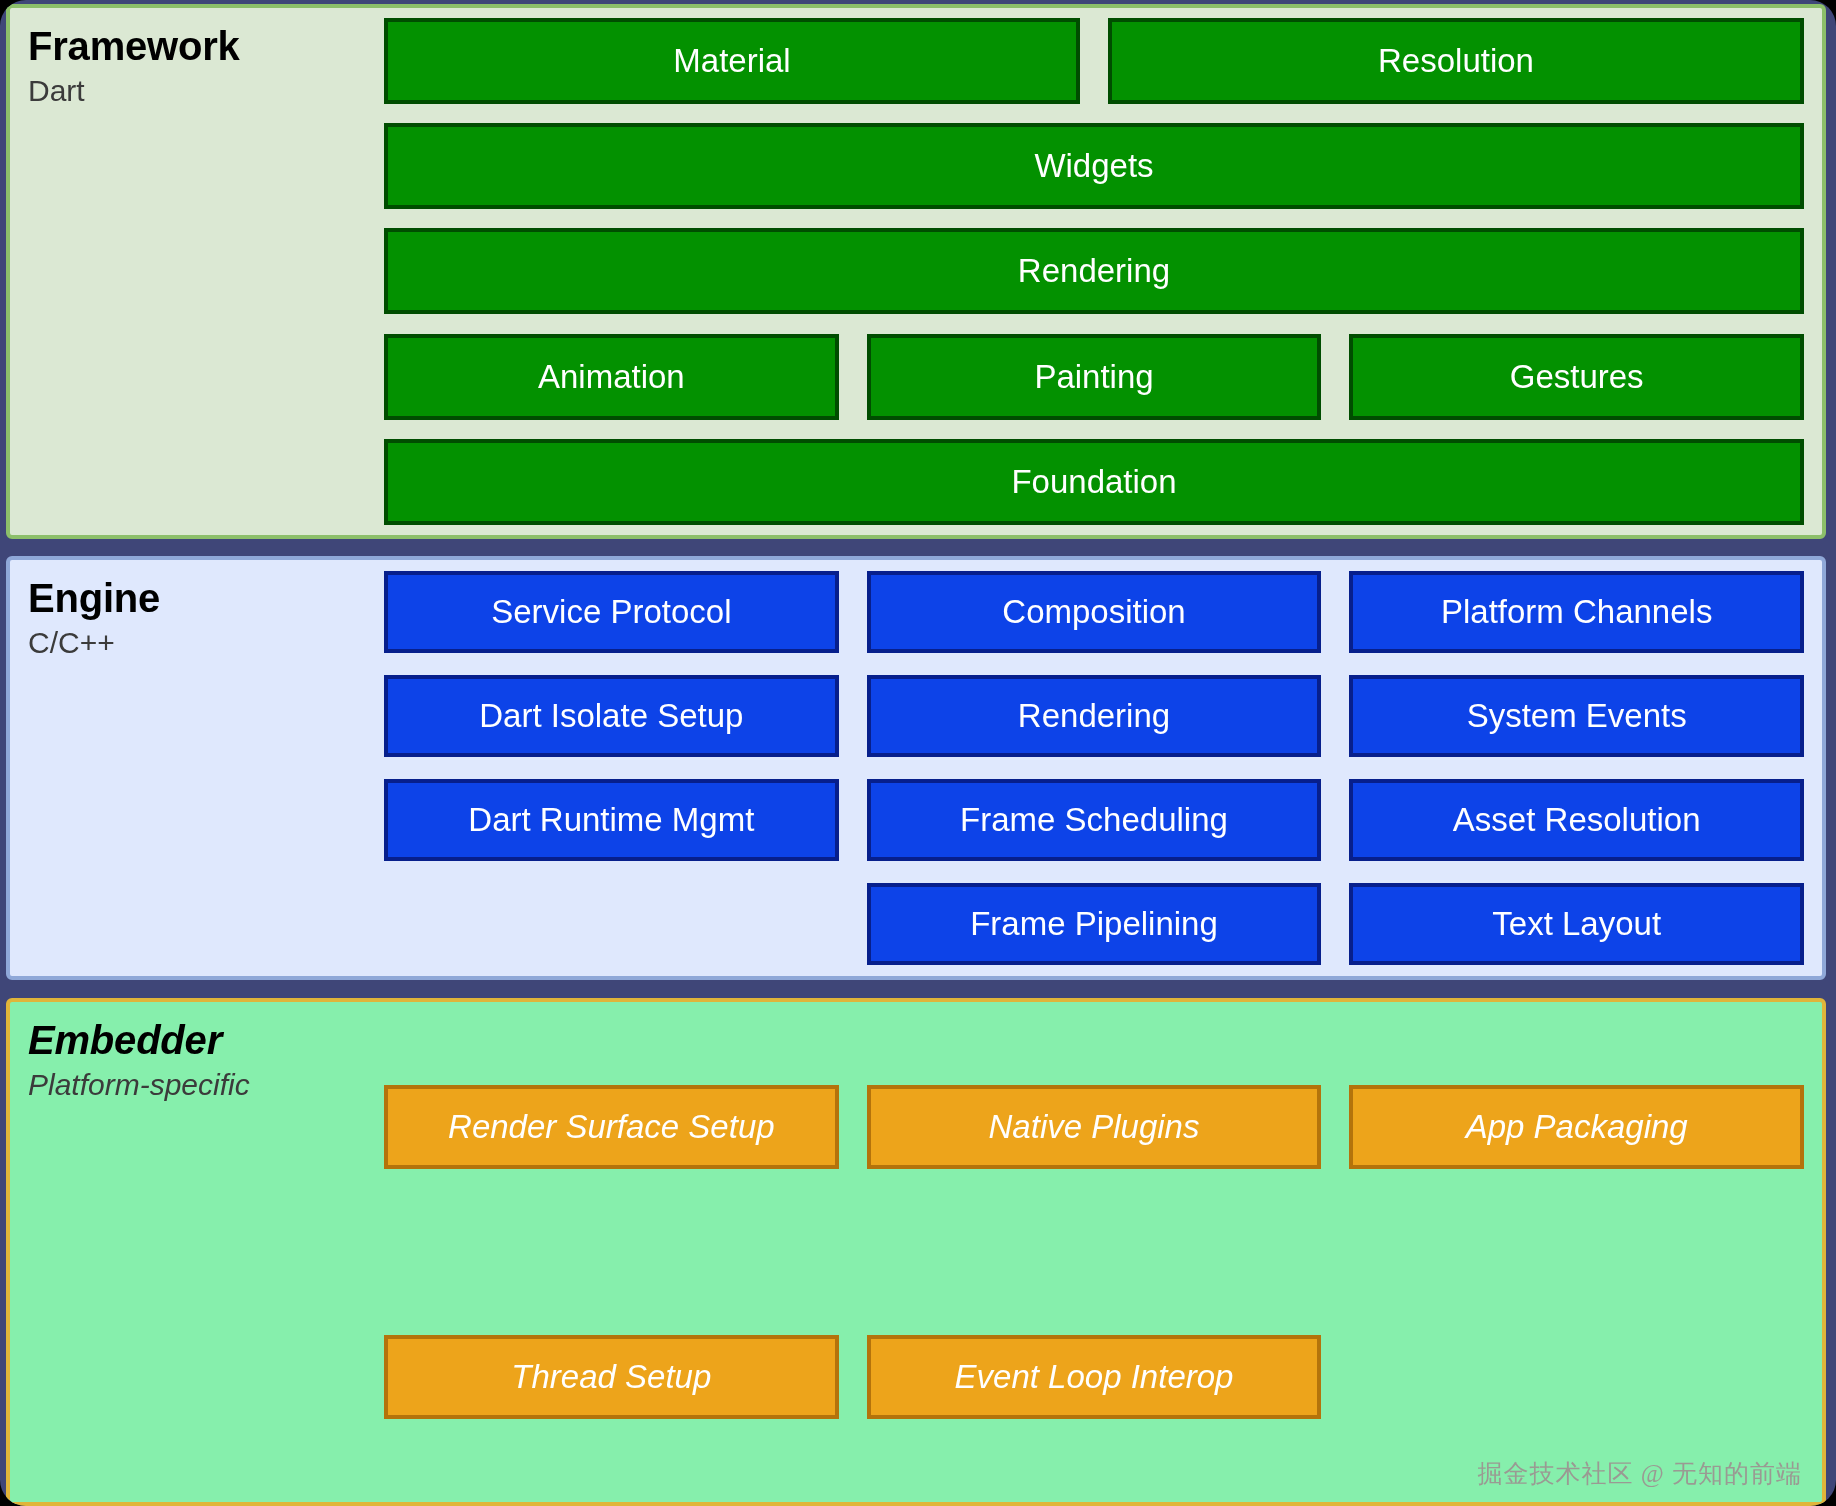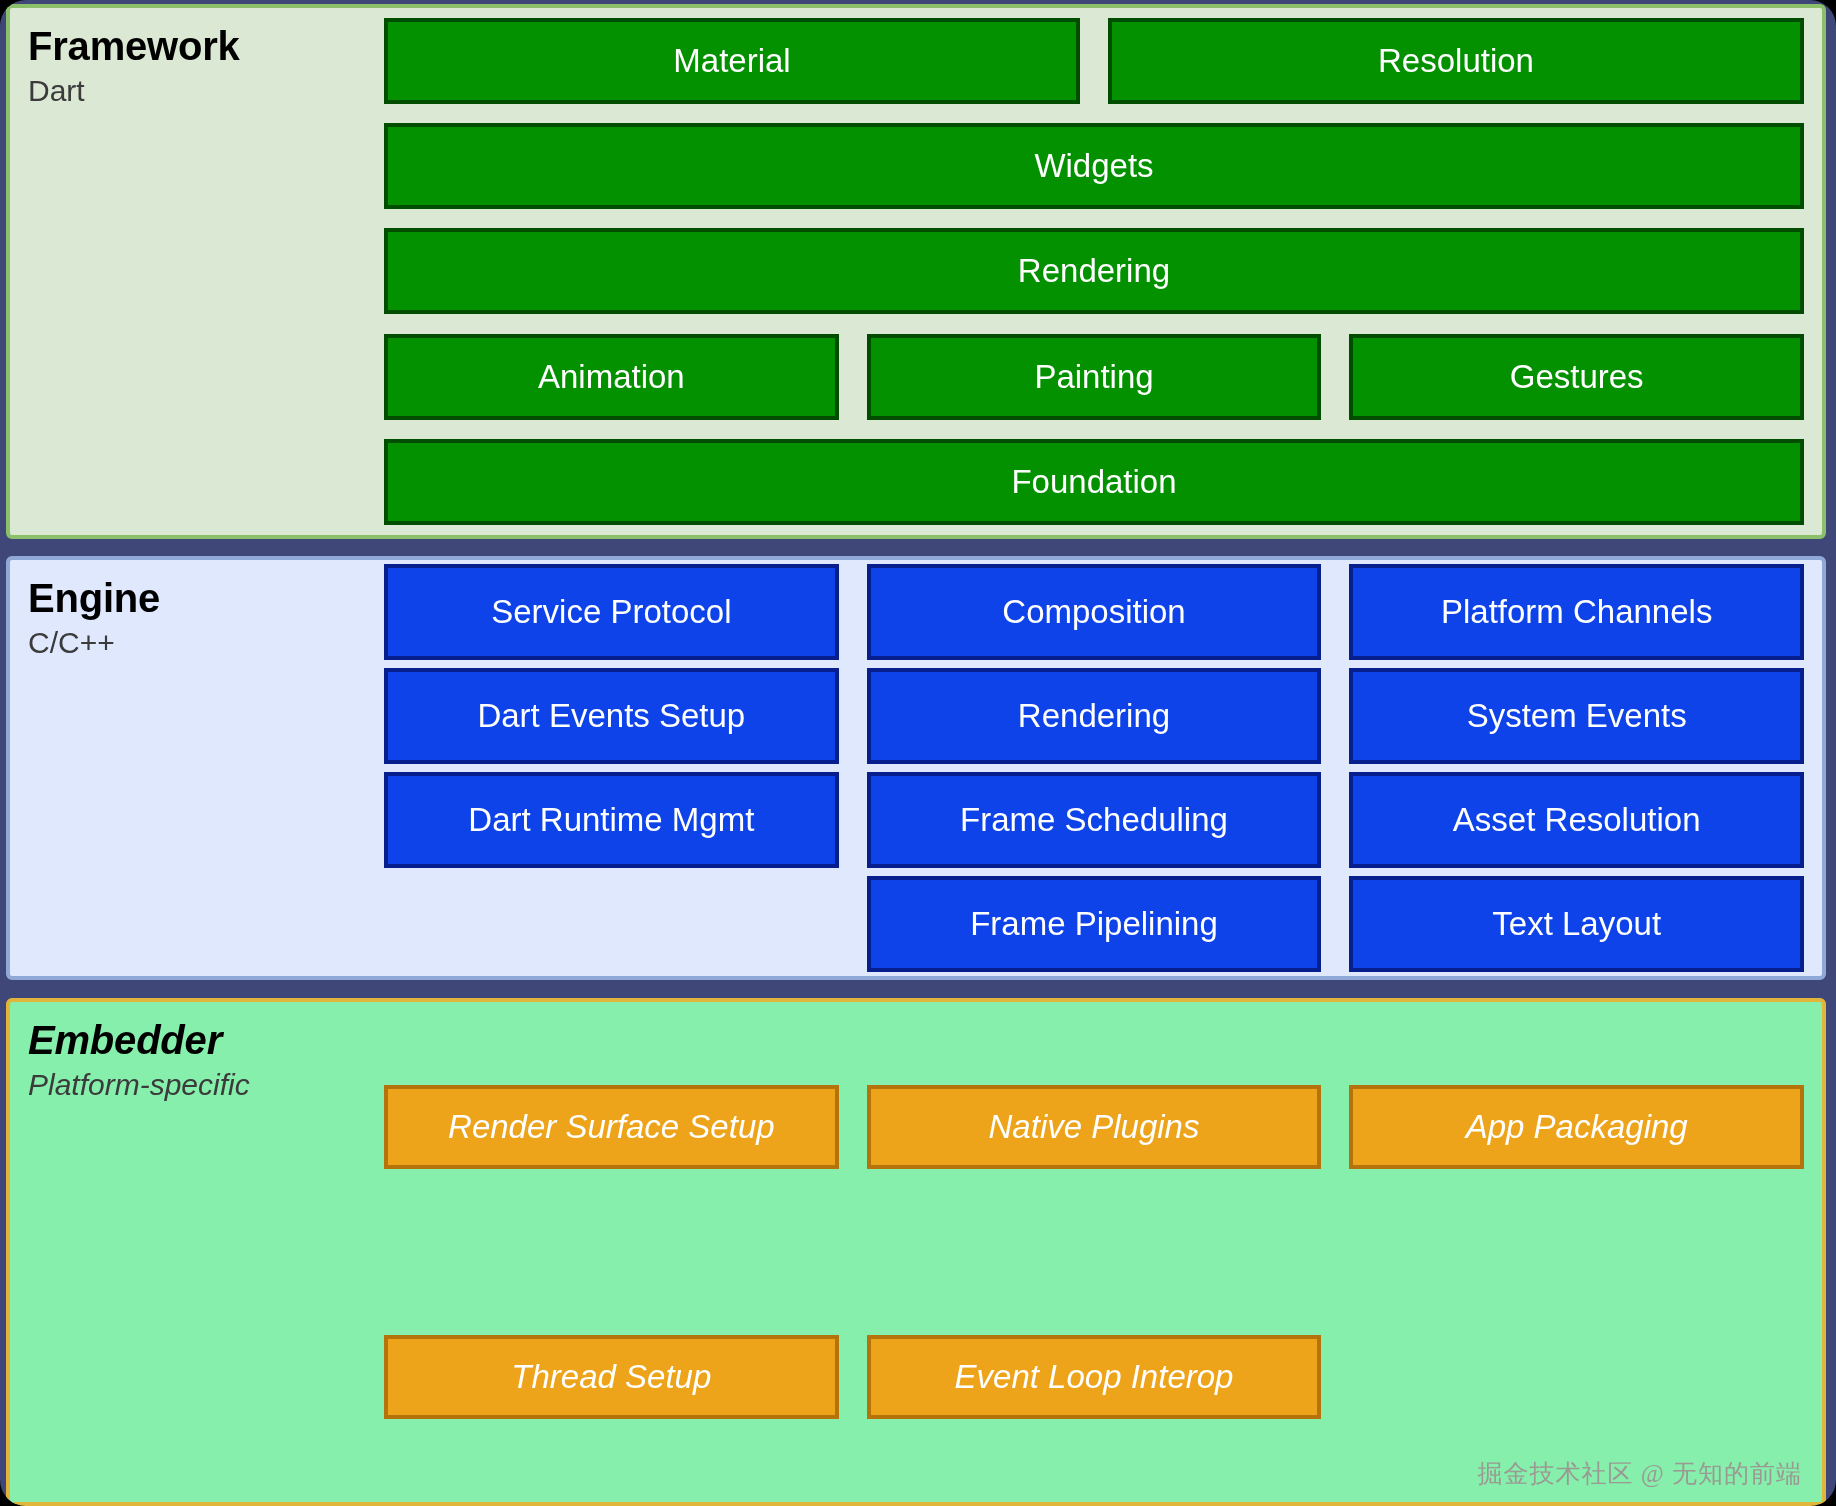--- a/index.html
+++ b/index.html
@@ -115,21 +115,21 @@
     padding: 0 6px;
     height: 84px;
   }
 
   .box--green  { background: #039100; border-color: #004d00; }
   .box--blue   { background: #0d43e8; border-color: #071f8c; }
   .box--orange { background: #eda41b; border-color: #b4730b; }
 
   
   .layer--framework .box { height: 86px; }
-  .layer--engine    .box { height: 96px; }
+  .layer--engine    .box { height: 82px; }
   .layer--embedder  .box { height: 84px; }
 
   
   .watermark {
     position: absolute;
     right: 34px;
     bottom: 16px;
     font-size: 25px;
     color: #9a9a93;
     letter-spacing: 1px;
@@ -205,21 +205,21 @@
         <div class="cell">
           <div class="box box--blue">Composition</div>
         </div>
         <div class="cell">
           <div class="box box--blue">Platform Channels</div>
         </div>
       </div>
 
       <div class="box-row">
         <div class="cell">
-          <div class="box box--blue">Dart Events Setup</div>
+          <div class="box box--blue">Dart Isolate Setup</div>
         </div>
         <div class="cell">
           <div class="box box--blue">Rendering</div>
         </div>
         <div class="cell">
           <div class="box box--blue">System Events</div>
         </div>
       </div>
 
       <div class="box-row">

